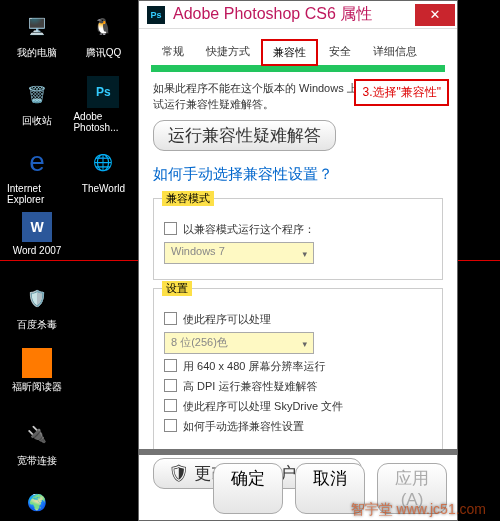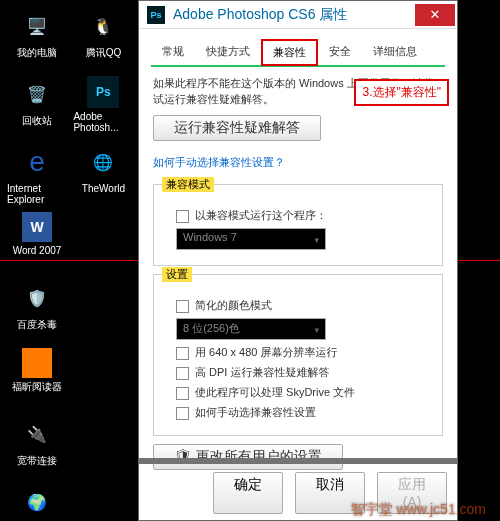--- a/index.html
+++ b/index.html
@@ -6,40 +6,40 @@
 body{width:500px;height:521px;background:#000;position:relative;overflow:hidden}
 .desktop{position:absolute;top:0;left:0;width:140px;height:521px;padding:8px 0 0 6px}
 .icon-cell{width:62px;height:64px;display:inline-flex;flex-direction:column;align-items:center;justify-content:flex-start;margin-bottom:4px;vertical-align:top}
 .icon-cell .ico{width:36px;height:36px;display:flex;align-items:center;justify-content:center}
 .icon-cell .lbl{color:#fff;font-size:10px;text-align:left;line-height:11px;margin-top:3px;max-width:60px}
 .redline{position:absolute;top:260px;left:0;width:500px;height:1px;background:#d00}
 
 .dlg{position:absolute;top:0;left:138px;width:320px;height:521px;background:#fff;border:1px solid #666}
 .tbar{height:28px;background:#fff;display:flex;align-items:center;border-bottom:1px solid #ddd}
 .tbar .psico{width:18px;height:18px;margin:0 8px;background:#001d26;display:flex;align-items:center;justify-content:center;color:#3cf;font-size:9px;font-weight:bold}
-.tbar .ttl{flex:1;font-size:14px;color:#0369a1}
+.tbar .ttl{flex:1;font-size:16px;color:#be185d}
 .tbar .xbtn{width:40px;height:22px;background:#c9252d;color:#fff;display:flex;align-items:center;justify-content:center;margin-right:2px;font-size:13px}
 
-.tabs{display:flex;margin:10px 12px 0 12px;border-bottom:2px solid #22c55e}
+.tabs{display:flex;margin:10px 12px 0 12px;border-bottom:7px solid #22c55e}
 .tab{padding:4px 10px;font-size:11px;color:#333;border:1px solid transparent;margin-bottom:-1px}
 .tab.active{border:2px solid #d00;background:#fff;color:#000;font-weight:normal}
 
 .body{padding:8px 14px;font-size:11px;color:#333}
 .intro{line-height:16px}
-.btn{display:inline-block;padding:3px 20px;font-size:14px;border:1px solid #aaa;background:linear-gradient(#fff,#e5e5e5);border-radius:2px}
-.link{color:#0066cc;font-size:11px;margin:6px 0;display:inline-block}
+.btn{display:inline-block;padding:3px 14px;font-size:17px;border:1px solid #aaa;background:linear-gradient(#fff,#e5e5e5);border-radius:11px}
+.link{color:#0066cc;font-size:15px;margin:6px 0;display:inline-block}
 
 .callout{position:absolute;top:78px;right:8px;border:2px solid #d00;color:#d00;padding:3px 6px;font-size:12px;background:#fff}
 
 .group{border:1px solid #ccc;margin:8px 0;position:relative;padding:18px 10px 10px 10px}
 .group .gtitle{position:absolute;top:-8px;left:8px;background:#fde047;padding:0 4px;font-size:11px;color:#000}
-.row{margin:5px 12px;display:flex;align-items:flex-end}
+.row{margin:5px 0;display:flex;align-items:flex-start}
 .cb{width:13px;height:13px;border:1px solid #888;margin-right:6px;background:#fff}
 .sel{width:150px;height:22px;border:1px solid #aaa;background:#fff;padding:2px 6px;font-size:11px;color:#333;position:relative}
-.sel.dis{background:#000000;color:#888}
+.sel.dis{background:#fef9c3;color:#888}
 .sel .car{position:absolute;right:6px;top:6px;font-size:9px;color:#666}
 
 .allusers{text-align:left;margin:8px 0}
 
 .footer{position:absolute;bottom:6px;left:0;width:100%;border-top:6px solid #737373;padding:8px 0 0 0;display:flex;justify-content:flex-end;gap:12px;padding-right:10px}
 .footer .btn{width:70px;text-align:center}
 .footer .btn.dis{color:#aaa}
 
 .watermark{position:absolute;bottom:2px;right:14px;font-size:14px;color:#c2410c;opacity:.7;text-shadow:0 0 3px #000}
 </style>
@@ -128,21 +128,21 @@
         </div>
       <div class="row">
           <div class="sel dis"><span>Windows 7</span><span class="car">▾</span></div>
         </div>
     </div>
 
     <div class="group">
       <span class="gtitle">设置</span>
       <div class="row">
           <span class="cb"></span>
-          <span>简化的颜色模式</span>
+          <span>使此程序可以处理</span>
         </div>
       <div class="row">
           <div class="sel dis"><span>8 位(256)色</span><span class="car">▾</span></div>
         </div>
       <div class="row">
           <span class="cb"></span>
           <span>用 640 x 480 屏幕分辨率运行</span>
         </div>
       <div class="row">
           <span class="cb"></span>

